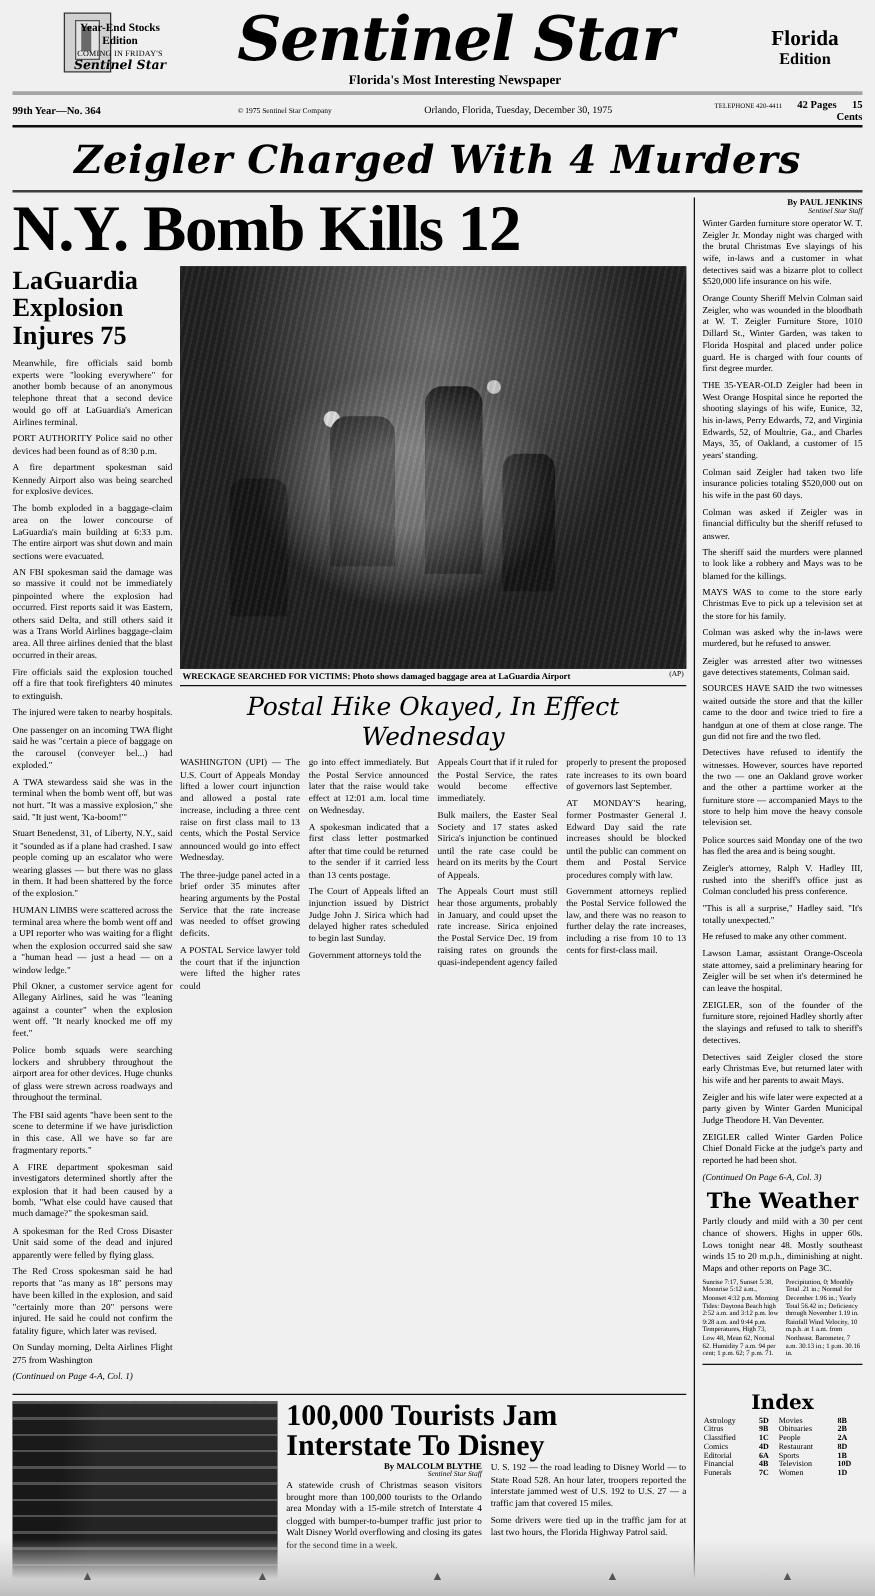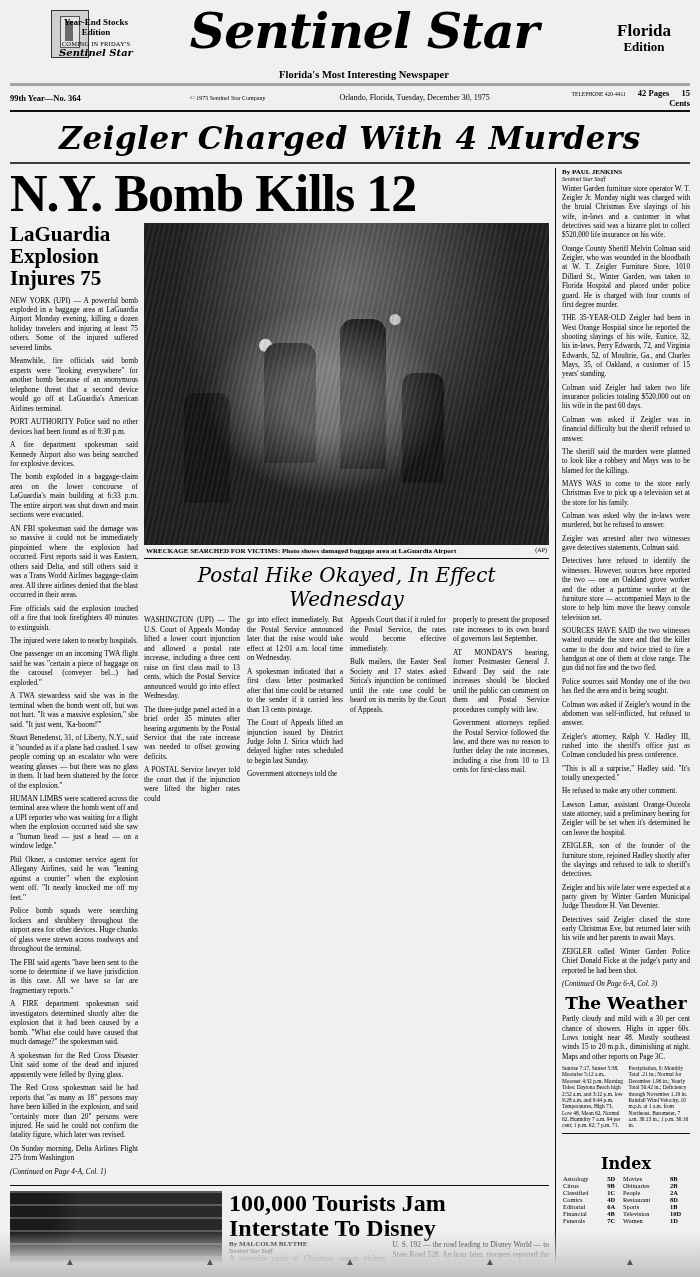--- a/index.html
+++ b/index.html
@@ -28,21 +28,21 @@
   }
   .yes{font-weight:bold;font-size:9px;line-height:1.1;}
   .coming{font-size:6.5px;letter-spacing:.2px;margin-top:2px;}
   .sent-small{font-family:"DejaVu Serif",serif;font-style:italic;font-size:10px;font-weight:bold;}
   .mast-center{flex:1;text-align:center;}
   .nameplate{
     font-family:"DejaVu Serif", serif;
     font-weight:bold;font-size:49px;line-height:.95;letter-spacing:-1px;
     font-style:italic;
   }
-  .tagline{font-size:10.5px;font-weight:bold;margin-top:14px;text-align:center;}
+  .tagline{font-size:10.5px;font-weight:bold;margin-top:4px;text-align:center;}
   .mast-right{width:92px;text-align:center;font-weight:bold;font-size:17px;line-height:1.05;padding-top:14px;}
   .mast-right .ed{font-size:13px;}
   .mast-bar{display:flex;align-items:center;font-size:8px;border-top:3px solid #a3a3a3;margin-top:3px;padding-top:2px;gap:11px;}
   .mb-l{width:120px;font-weight:bold;font-size:8.5px;}
   .mb-c{flex:1;text-align:center;}
   .mb-c .tiny{font-size:6px;}
   .mb-r{width:140px;text-align:right;font-weight:bold;font-size:8.5px;}
   .mb-phone{font-size:5.5px;font-weight:normal;margin-right:10px;}
 
   
@@ -106,21 +106,21 @@
       repeating-linear-gradient(88deg, rgba(255,255,255,.07) 0 3px, rgba(0,0,0,.2) 3px 8px);
     position:relative;overflow:hidden;
   }
   .photo-road:after{
     content:"";position:absolute;inset:0;
     background:
       repeating-linear-gradient(180deg, rgba(210,210,205,.30) 0 2px, rgba(0,0,0,0) 2px 13px),
       linear-gradient(95deg, rgba(0,0,0,.35) 0 18%, rgba(0,0,0,0) 30%);
   }
   .headline-med{font-weight:bold;font-size:24px;line-height:1.02;margin:0 0 0 0;}
-  .byline{font-size:7px;font-weight:bold;text-align:left;}
+  .byline{font-size:7px;font-weight:bold;text-align:right;}
   .byline .staff{font-style:italic;font-weight:normal;font-size:6px;}
 
   
   .col-right .byline{margin-bottom:3px;}
   .col-right p{font-size:7.2px;line-height:1.3;margin:0 0 4px 0;text-align:justify;}
   .wx-title{font-family:"DejaVu Serif",serif;font-weight:bold;font-size:17px;text-align:center;margin:4px 0 2px 0;}
   .wx-body{font-size:7.2px;line-height:1.3;text-align:justify;}
   .wx-data{font-size:5.4px;line-height:1.18;column-count:2;column-gap:5px;margin-top:3px;}
   .index-title{font-family:"DejaVu Serif",serif;font-weight:bold;font-size:16px;text-align:center;margin:4px 0 2px 0;border-top:1px solid #111;padding-top:20px;}
   .index-tbl{width:100%;border-collapse:collapse;font-size:6.4px;}
@@ -179,21 +179,20 @@
   <div class="body-grid">
 
     <div class="col-main">
 
       <div class="headline-big">N.Y. Bomb Kills 12</div>
 
       <div class="top-flex">
         <div class="lead-col">
           <div class="lead-head">LaGuardia Explosion Injures 75</div>
           <div class="lead-text">
-            <p>NEW YORK (UPI) — A powerful bomb exploded in a baggage area at LaGuardia Airport Monday evening, killing a dozen holiday travelers and injuring at least 75 others. Some of the injured suffered severed limbs.</p>
             <p>Meanwhile, fire officials said bomb experts were "looking everywhere" for another bomb because of an anonymous telephone threat that a second device would go off at LaGuardia's American Airlines terminal.</p>
             <p>PORT AUTHORITY Police said no other devices had been found as of 8:30 p.m.</p>
             <p>A fire department spokesman said Kennedy Airport also was being searched for explosive devices.</p>
             <p>The bomb exploded in a baggage-claim area on the lower concourse of LaGuardia's main building at 6:33 p.m. The entire airport was shut down and main sections were evacuated.</p>
             <p>AN FBI spokesman said the damage was so massive it could not be immediately pinpointed where the explosion had occurred. First reports said it was Eastern, others said Delta, and still others said it was a Trans World Airlines baggage-claim area. All three airlines denied that the blast occurred in their areas.</p>
             <p>Fire officials said the explosion touched off a fire that took firefighters 40 minutes to extinguish.</p>
             <p>The injured were taken to nearby hospitals.</p>
             <p>One passenger on an incoming TWA flight said he was "certain a piece of baggage on the carousel (conveyer bel...) had exploded."</p>
             <p>A TWA stewardess said she was in the terminal when the bomb went off, but was not hurt. "It was a massive explosion," she said. "It just went, 'Ka-boom!'"</p>
             <p>Stuart Benedenst, 31, of Liberty, N.Y., said it "sounded as if a plane had crashed. I saw people coming up an escalator who were wearing glasses — but there was no glass in them. It had been shattered by the force of the explosion."</p>
@@ -230,20 +229,21 @@
             </div>
             <div class="colx">
               <p>go into effect immediately. But the Postal Service announced later that the raise would take effect at 12:01 a.m. local time on Wednesday.</p>
               <p>A spokesman indicated that a first class letter postmarked after that time could be returned to the sender if it carried less than 13 cents postage.</p>
               <p>The Court of Appeals lifted an injunction issued by District Judge John J. Sirica which had delayed higher rates scheduled to begin last Sunday.</p>
               <p>Government attorneys told the</p>
             </div>
             <div class="colx">
               <p>Appeals Court that if it ruled for the Postal Service, the rates would become effective immediately.</p>
               <p>Bulk mailers, the Easter Seal Society and 17 states asked Sirica's injunction be continued until the rate case could be heard on its merits by the Court of Appeals.</p>
+              <p>The Appeals Court must still hear those arguments, probably in January, and could upset the rate increase. Sirica enjoined the Postal Service Dec. 19 from raising rates on grounds the quasi-independent agency failed</p>
             </div>
             <div class="colx">
               <p>properly to present the proposed rate increases to its own board of governors last September.</p>
               <p>AT MONDAY'S hearing, former Postmaster General J. Edward Day said the rate increases should be blocked until the public can comment on them and Postal Service procedures comply with law.</p>
               <p>Government attorneys replied the Postal Service followed the law, and there was no reason to further delay the rate increases, including a rise from 10 to 13 cents for first-class mail.</p>
             </div>
           </div>
         </div>
       </div>
 
@@ -283,31 +283,30 @@
       </div>
       <p>Winter Garden furniture store operator W. T. Zeigler Jr. Monday night was charged with the brutal Christmas Eve slayings of his wife, in-laws and a customer in what detectives said was a bizarre plot to collect $520,000 life insurance on his wife.</p>
       <p>Orange County Sheriff Melvin Colman said Zeigler, who was wounded in the bloodbath at W. T. Zeigler Furniture Store, 1010 Dillard St., Winter Garden, was taken to Florida Hospital and placed under police guard. He is charged with four counts of first degree murder.</p>
       <p>THE 35-YEAR-OLD Zeigler had been in West Orange Hospital since he reported the shooting slayings of his wife, Eunice, 32, his in-laws, Perry Edwards, 72, and Virginia Edwards, 52, of Moultrie, Ga., and Charles Mays, 35, of Oakland, a customer of 15 years' standing.</p>
       <p>Colman said Zeigler had taken two life insurance policies totaling $520,000 out on his wife in the past 60 days.</p>
       <p>Colman was asked if Zeigler was in financial difficulty but the sheriff refused to answer.</p>
       <p>The sheriff said the murders were planned to look like a robbery and Mays was to be blamed for the killings.</p>
       <p>MAYS WAS to come to the store early Christmas Eve to pick up a television set at the store for his family.</p>
       <p>Colman was asked why the in-laws were murdered, but he refused to answer.</p>
       <p>Zeigler was arrested after two witnesses gave detectives statements, Colman said.</p>
+      <p>SOURCES HAVE SAID the two witnesses waited outside the store and that the killer came to the door and twice tried to fire a handgun at one of them at close range. The gun did not fire and the two fled.</p>
       <p>Detectives have refused to identify the witnesses. However, sources have reported the two — one an Oakland grove worker and the other a parttime worker at the furniture store — accompanied Mays to the store to help him move the heavy console television set.</p>
-      <p>SOURCES HAVE SAID the two witnesses waited outside the store and that the killer came to the door and twice tried to fire a handgun at one of them at close range. The gun did not fire and the two fled.</p>
       <p>Police sources said Monday one of the two has fled the area and is being sought.</p>
-      <p>Colman was asked if Zeigler's wound in the abdomen was self-inflicted, but refused to answer.</p>
       <p>Zeigler's attorney, Ralph V. Hadley III, rushed into the sheriff's office just as Colman concluded his press conference.</p>
       <p>"This is all a surprise," Hadley said. "It's totally unexpected."</p>
       <p>He refused to make any other comment.</p>
       <p>Lawson Lamar, assistant Orange-Osceola state attorney, said a preliminary hearing for Zeigler will be set when it's determined he can leave the hospital.</p>
       <p>ZEIGLER, son of the founder of the furniture store, rejoined Hadley shortly after the slayings and refused to talk to sheriff's detectives.</p>
+      <p>Detectives said Zeigler closed the store early Christmas Eve, but returned later with his wife and her parents to await Mays.</p>
       <p>Zeigler and his wife later were expected at a party given by Winter Garden Municipal Judge Theodore H. Van Deventer.</p>
-      <p>Detectives said Zeigler closed the store early Christmas Eve, but returned later with his wife and her parents to await Mays.</p>
       <p>ZEIGLER called Winter Garden Police Chief Donald Ficke at the judge's party and reported he had been shot.</p>
       <p></p>
       <p class="jump">(Continued On Page 6-A, Col. 3)</p>
 
       <div class="wx-title">The Weather</div>
       <div class="wx-body">Partly cloudy and mild with a 30 per cent chance of showers. Highs in upper 60s. Lows tonight near 48. Mostly southeast winds 15 to 20 m.p.h., diminishing at night. Maps and other reports on Page 3C.</div>
       <div class="wx-data">Sunrise 7:17, Sunset 5:38, Moonrise 5:12 a.m., Moonset 4:32 p.m. Morning Tides: Daytona Beach high 2:52 a.m. and 3:12 p.m. low 9:28 a.m. and 9:44 p.m. Temperatures, High 73, Low 48, Mean 62, Normal 62. Humidity 7 a.m. 94 per cent; 1 p.m. 62; 7 p.m. 71. Precipitation, 0; Monthly Total .21 in.; Normal for December 1.96 in.; Yearly Total 56.42 in.; Deficiency through November 1.19 in. Rainfall Wind Velocity, 10 m.p.h. at 1 a.m. from Northeast. Barometer, 7 a.m. 30.13 in.; 1 p.m. 30.16 in.</div>
 
       <div class="index-title">Index</div>
       <table class="index-tbl">

